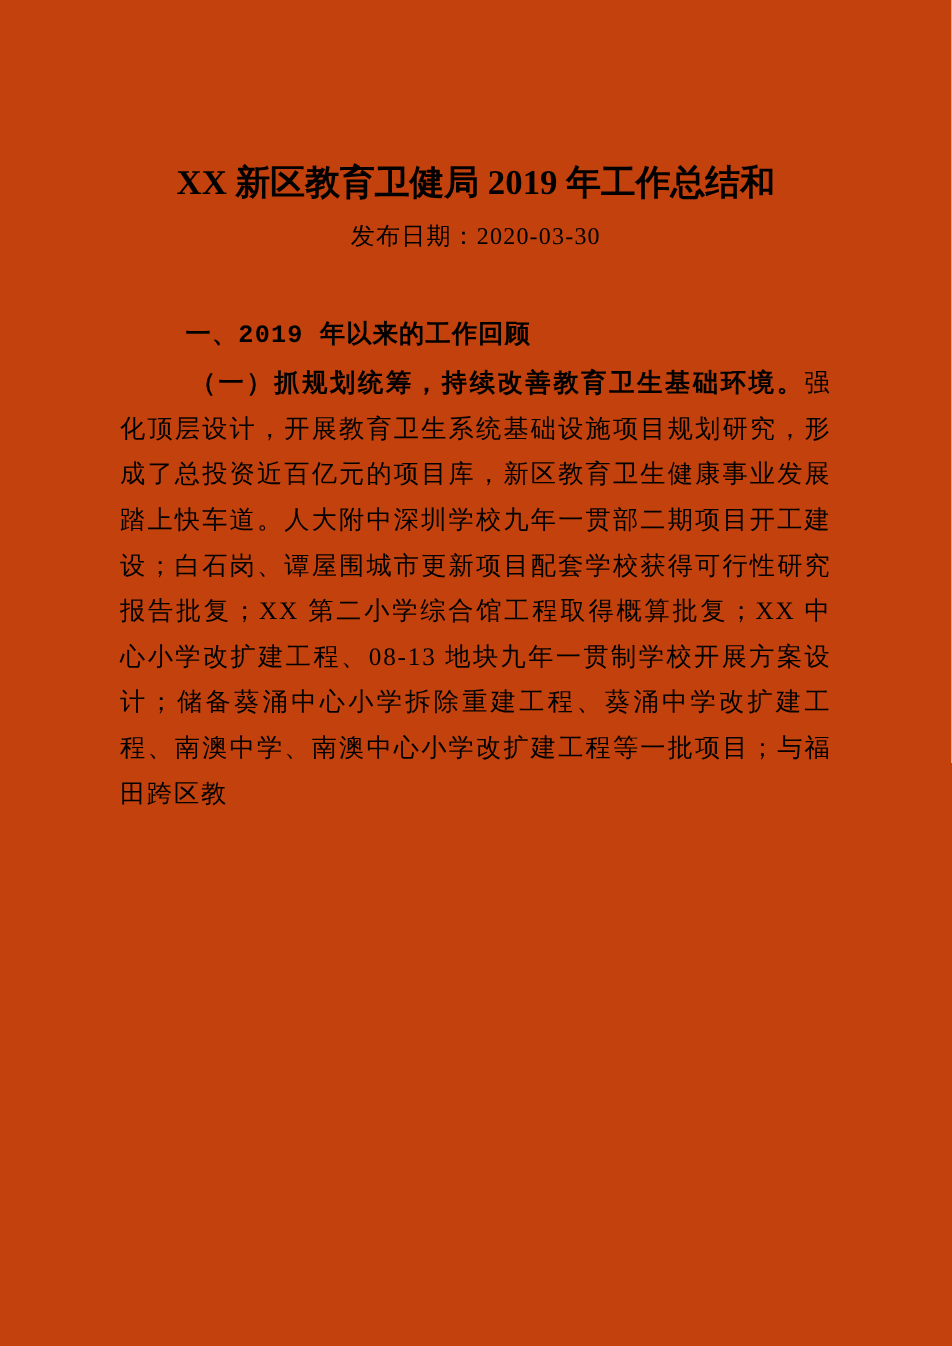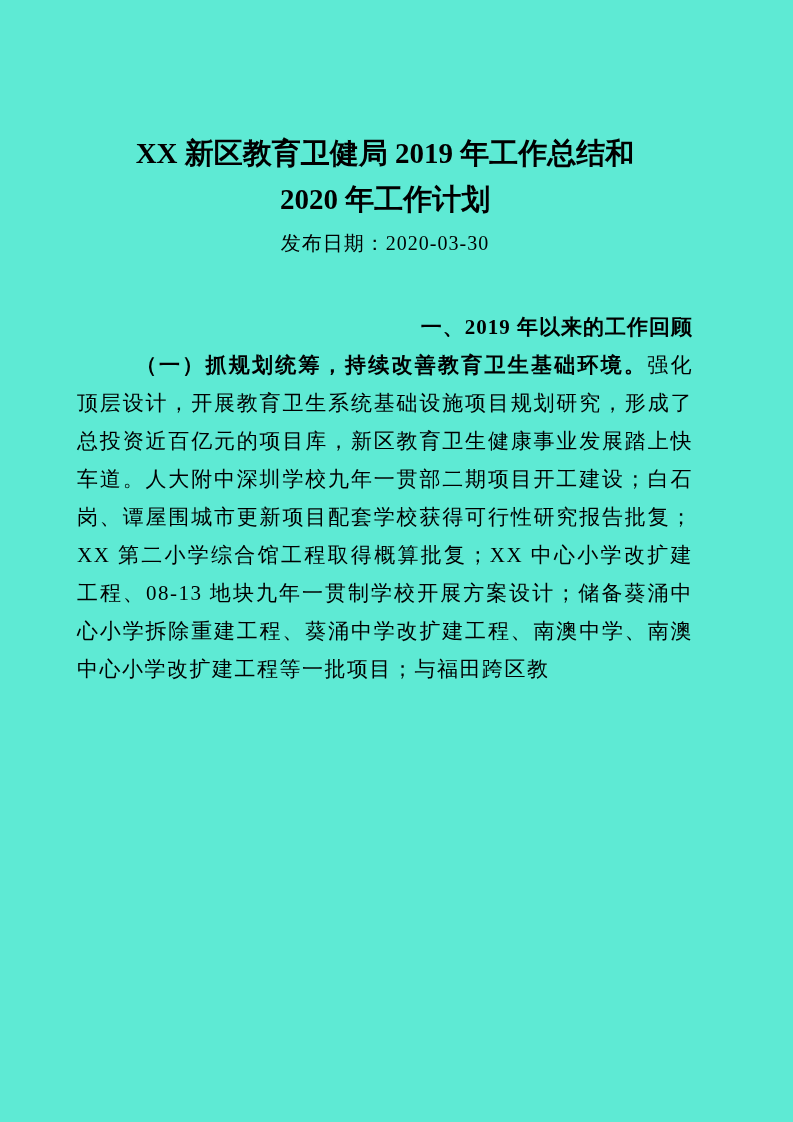--- a/index.html
+++ b/index.html
@@ -5,23 +5,23 @@
   html, body {
     margin: 0;
     padding: 0;
     background: #ffffff;
   }
   .page {
     position: relative;
     width: 793px;
     height: 1122px;
     box-sizing: border-box;
-    background: #5eead4;
+    background: #c2410c;
     color: #000000;
-    padding: 130px 100px 0 77px;
+    padding: 130px 100px 0 100px;
     font-family: "Liberation Serif", "DejaVu Serif", serif;
     overflow: hidden;
   }
   .doc-title {
     margin: 0;
     font-size: 29px;
     line-height: 46px;
     font-weight: bold;
     text-align: center;
     color: #000000;
@@ -40,40 +40,38 @@
     margin: 0;
     font-size: 21px;
     line-height: 38px;
     text-align: justify;
     text-justify: inter-ideograph;
     text-indent: 2.8em;
     letter-spacing: 1.5px;
   }
   .heading {
     margin: 0;
-    font-family: Liberation Serif, serif;
+    font-family: Liberation Mono, monospace;
     font-weight: bold;
     font-size: 21px;
     line-height: 38px;
     text-indent: 2.6em;
     letter-spacing: 1px;
-    text-align: right;
   }
   .lead {
     font-weight: bold;
   }
 </style>
 </head>
 <body>
 
 <div class="page">
 
   <h1 class="doc-title">
     <div>XX 新区教育卫健局 2019 年工作总结和</div>
-    <div>2020 年工作计划</div>
   </h1>
 
   <div class="pub-date">发布日期：2020-03-30</div>
 
   <div class="content">
 
 
     <p class="heading">一、2019 年以来的工作回顾</p>
 
     <p class="para"><span class="lead">（一）抓规划统筹，持续改善教育卫生基础环境。</span><span>强化顶层设计，开展教育卫生系统基础设施项目规划研究，形成了总投资近百亿元的项目库，新区教育卫生健康事业发展踏上快车道。人大附中深圳学校九年一贯部二期项目开工建设；白石岗、谭屋围城市更新项目配套学校获得可行性研究报告批复；XX 第二小学综合馆工程取得概算批复；XX 中心小学改扩建工程、08-13 地块九年一贯制学校开展方案设计；储备葵涌中心小学拆除重建工程、葵涌中学改扩建工程、南澳中学、南澳中心小学改扩建工程等一批项目；与福田跨区教</span></p>

